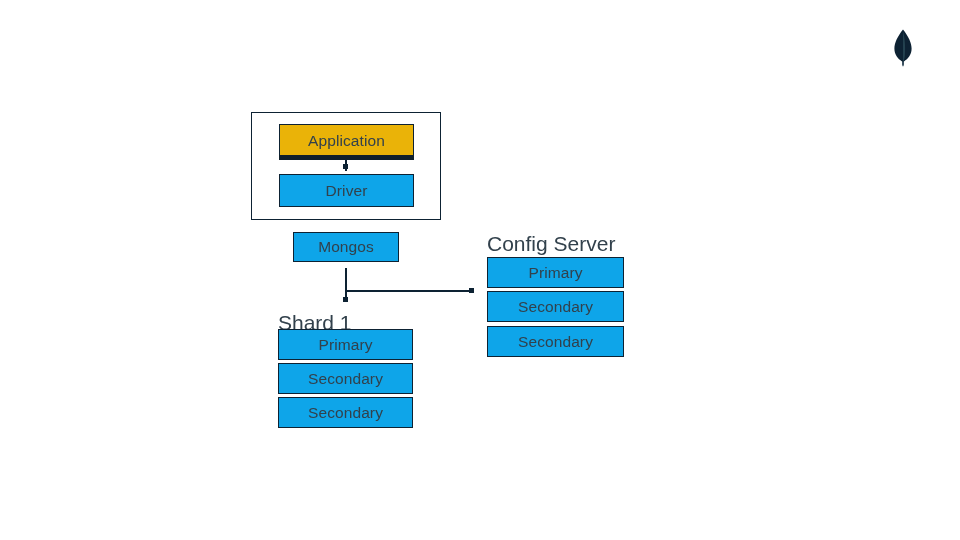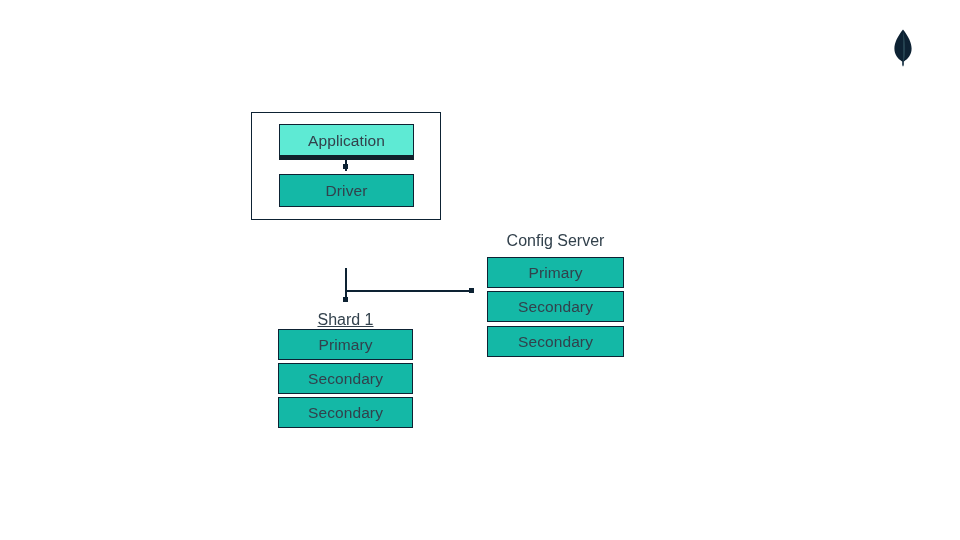--- a/index.html
+++ b/index.html
@@ -22,57 +22,56 @@
     top: 0;
     width: 960px;
     height: 540px;
   }
 
   
   .node {
     position: absolute;
     box-sizing: border-box;
     border: 1.6px solid #0d2233;
-    background: #14b8a6;
+    background: #0ea5e9;
     color: #32414c;
     font-size: 15.5px;
     line-height: 1;
     display: flex;
     align-items: center;
     justify-content: center;
     letter-spacing: 0.1px;
     white-space: nowrap;
   }
 
   .node.plain {
-    background: #5eead4;
+    background: #eab308;
   }
 
   
   .barbelow {
     position: absolute;
     background: #10202b;
   }
 
   
   .frame {
     position: absolute;
     box-sizing: border-box;
     border: 1.6px solid #0d2233;
     background: transparent;
   }
 
   
   .caption {
     position: absolute;
     color: #32414c;
-    font-size: 16px;
+    font-size: 21px;
     line-height: 1;
     white-space: nowrap;
-    text-align: center;
   }
 
   
   .vline {
     position: absolute;
     background: #0d2233;
     width: 1.6px;
   }
   .hline {
     position: absolute;
@@ -118,20 +117,23 @@
   </div>
   <div class="barbelow" style="left:279px; top:155px; width:135px; height:5px;"></div>
 
   <div class="vline" style="left:345px; top:159px; height:12px;"></div>
   <div class="enddot" style="left:343px; top:164px;"></div>
 
   <div class="node" style="left:279px; top:174px; width:135px; height:33px;">
     <span>Driver</span>
   </div>
 
+  <div class="node" style="left:293px; top:232px; width:106px; height:30px;">
+    <span>Mongos</span>
+  </div>
 
   <div class="vline" style="left:345px; top:268px; height:34px;"></div>
 
   <div class="enddot" style="left:343px; top:297px;"></div>
 
   <div class="hline" style="left:345px; top:290px; width:128px;"></div>
   <div class="enddot" style="left:469px; top:288px;"></div>
 
   <div class="caption" style="left:487px; top:233px; width:137px;">
     <span>Config Server</span>

